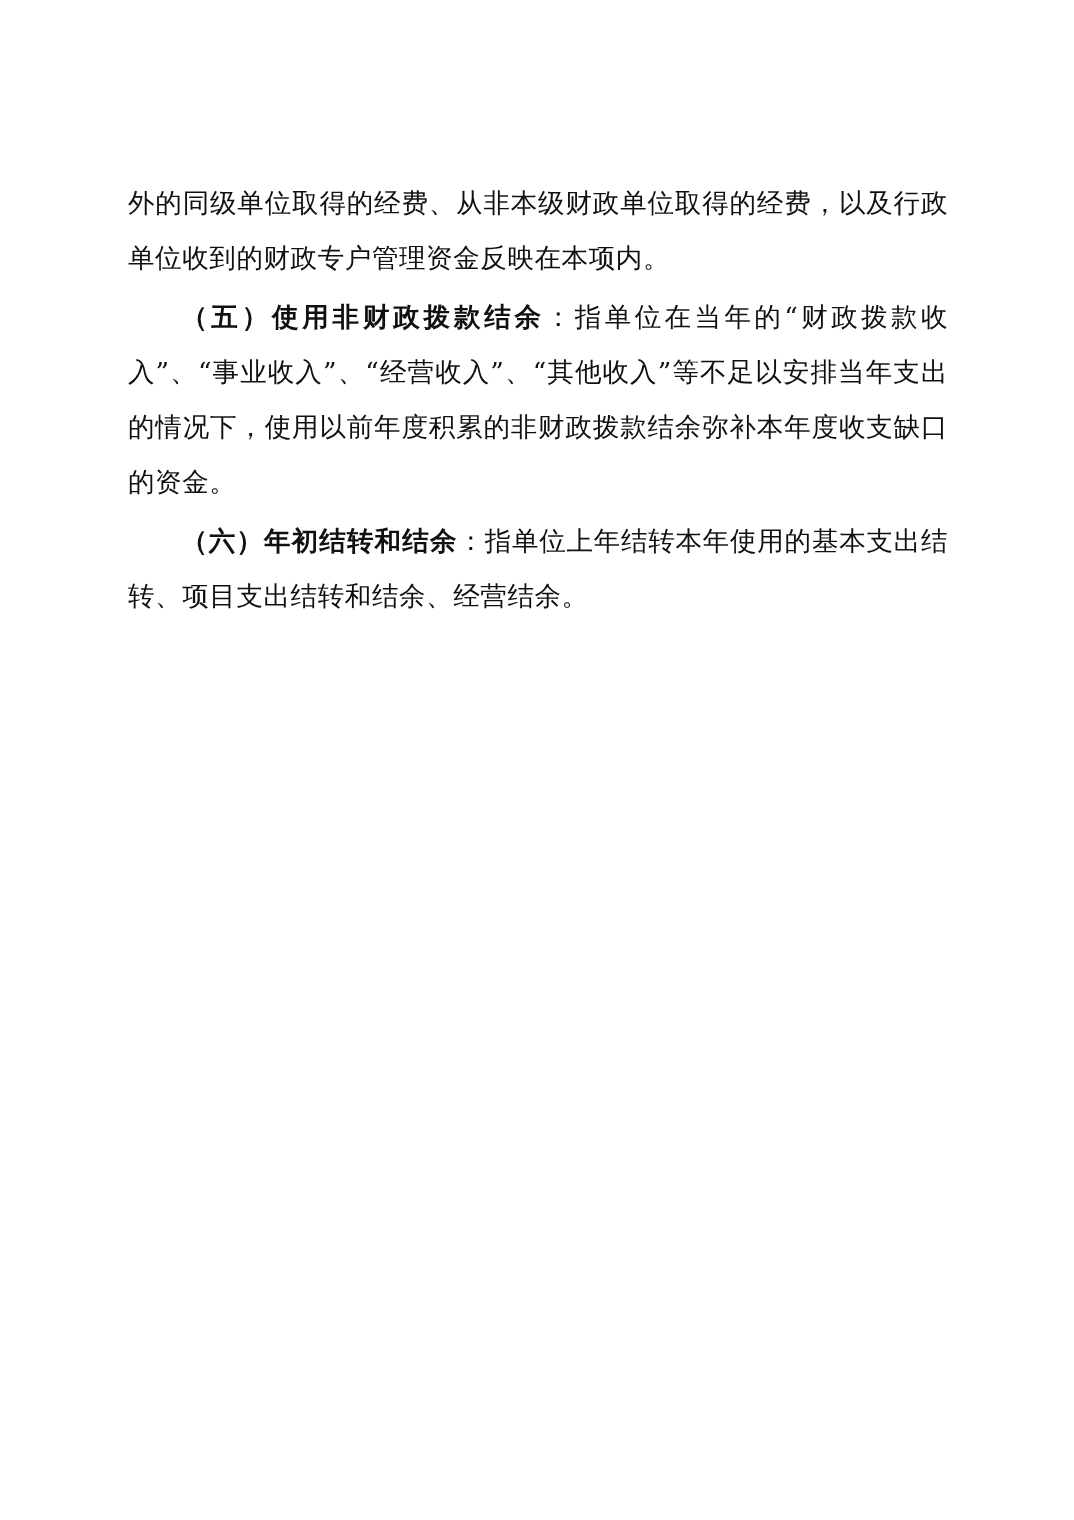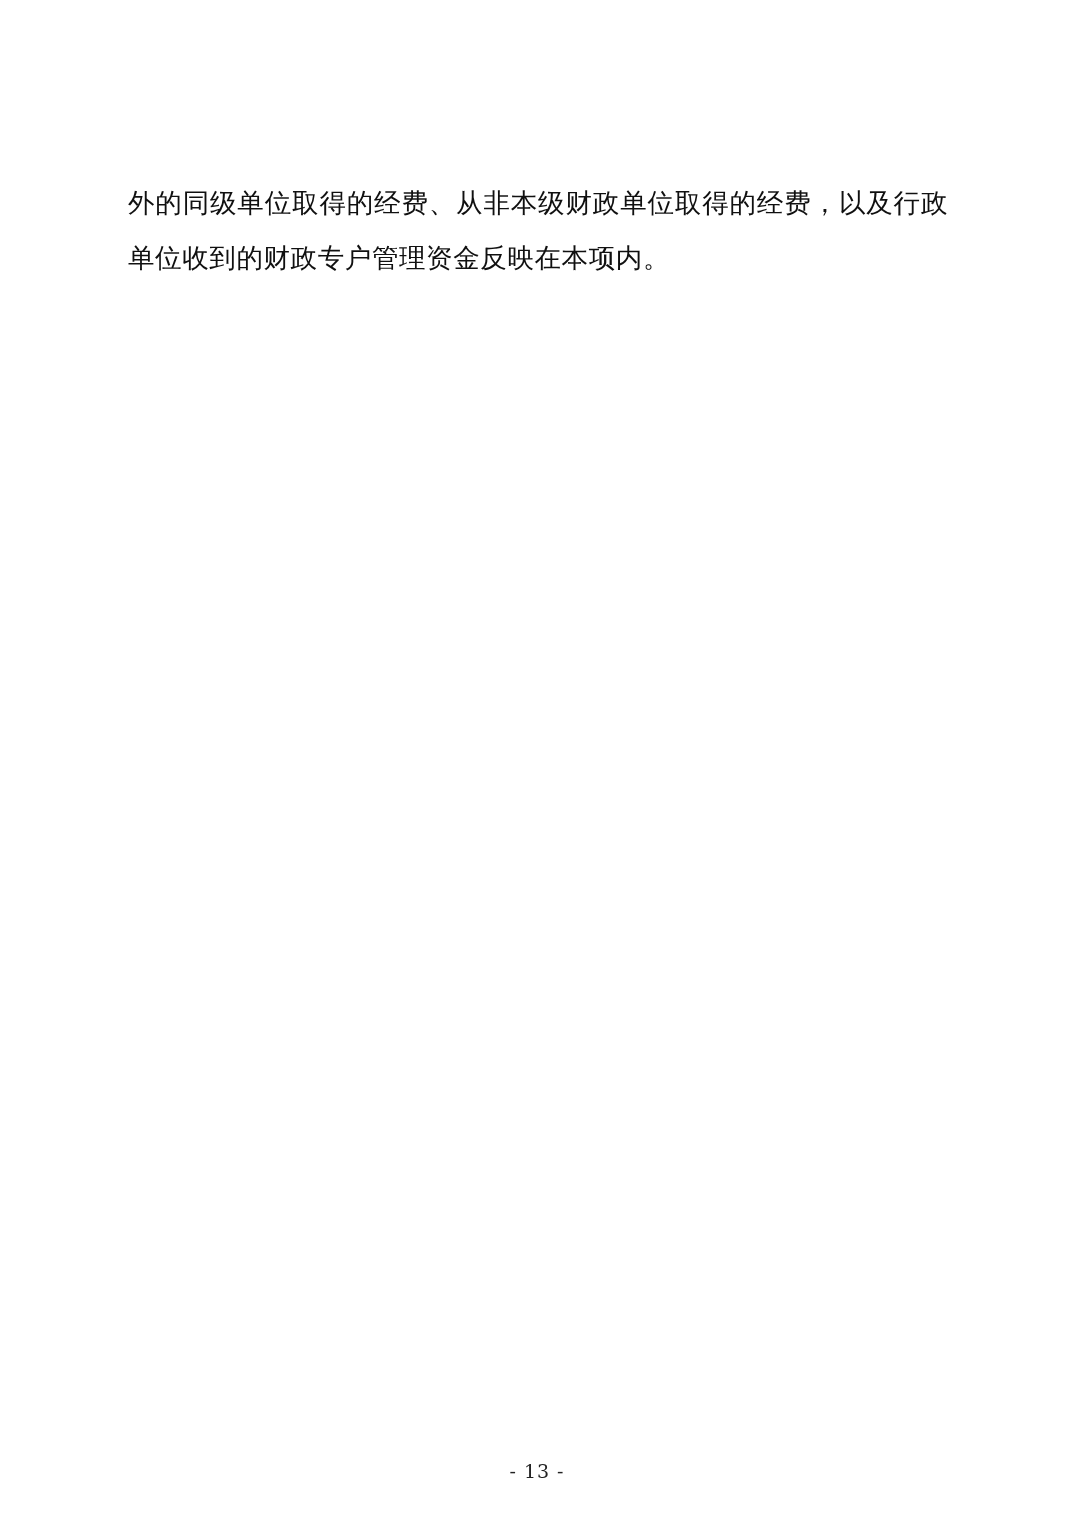--- a/index.html
+++ b/index.html
@@ -56,24 +56,29 @@
 <body>
 
 <div class="page">
 
   <div class="content">
 
     <p class="para">
       <span>外的同级单位取得的经费、从非本级财政单位取得的经费，以及行政单位收到的财政专户管理资金反映在本项内。</span>
     </p>
 
+    <p class="para indent">
+      <span class="lead">（五）使用非财政拨款结余</span><span>：指单位在当年的“财政拨款收入”、“事业收入”、“经营收入”、“其他收入”等不足以安排当年支出的情况下，使用以前年度积累的非财政拨款结余弥补本年度收支缺口的资金。</span>
+    </p>
 
+    <p class="para indent">
+      <span class="lead">（六）年初结转和结余</span><span>：指单位上年结转本年使用的基本支出结转、项目支出结转和结余、经营结余。</span>
+    </p>
 
 
 
 
 
 
   </div>
 
-  <div class="footer">- 13 -</div>
 
 </div>
 
 </body></html>

